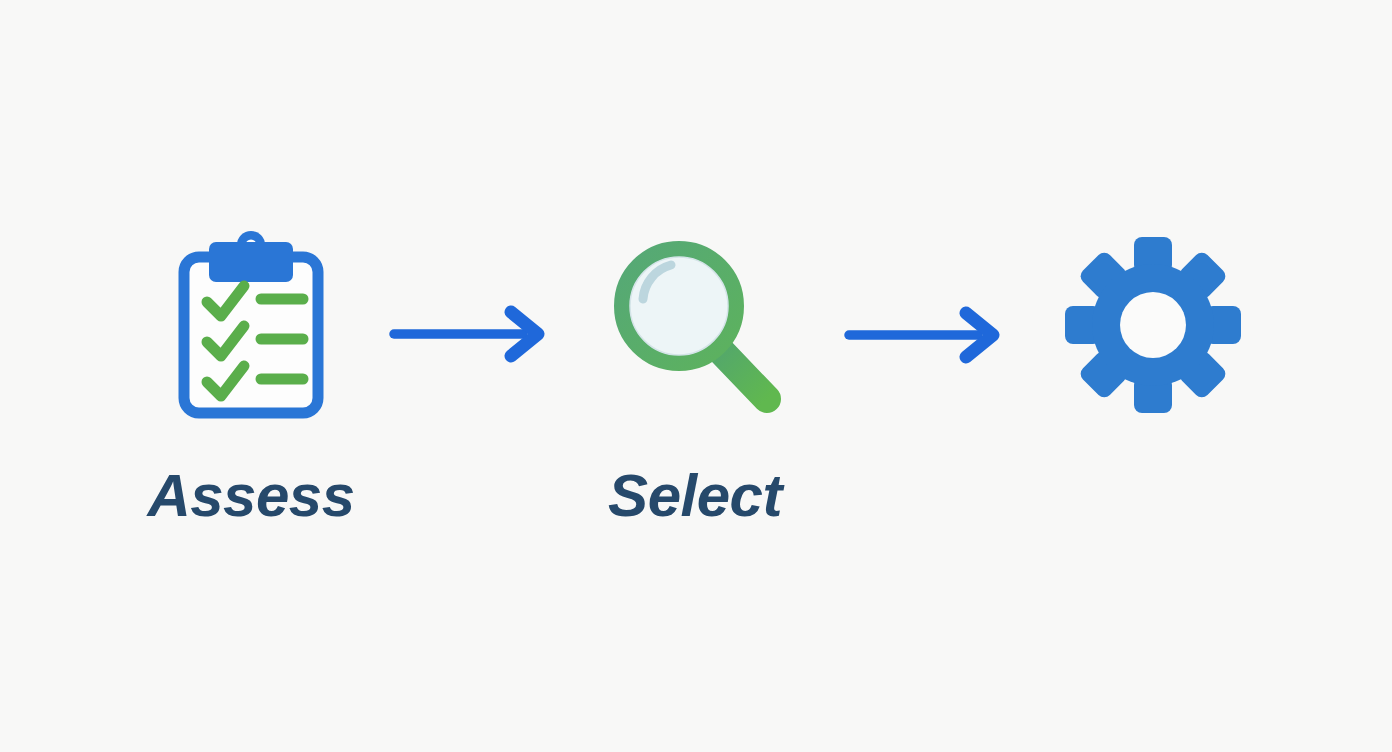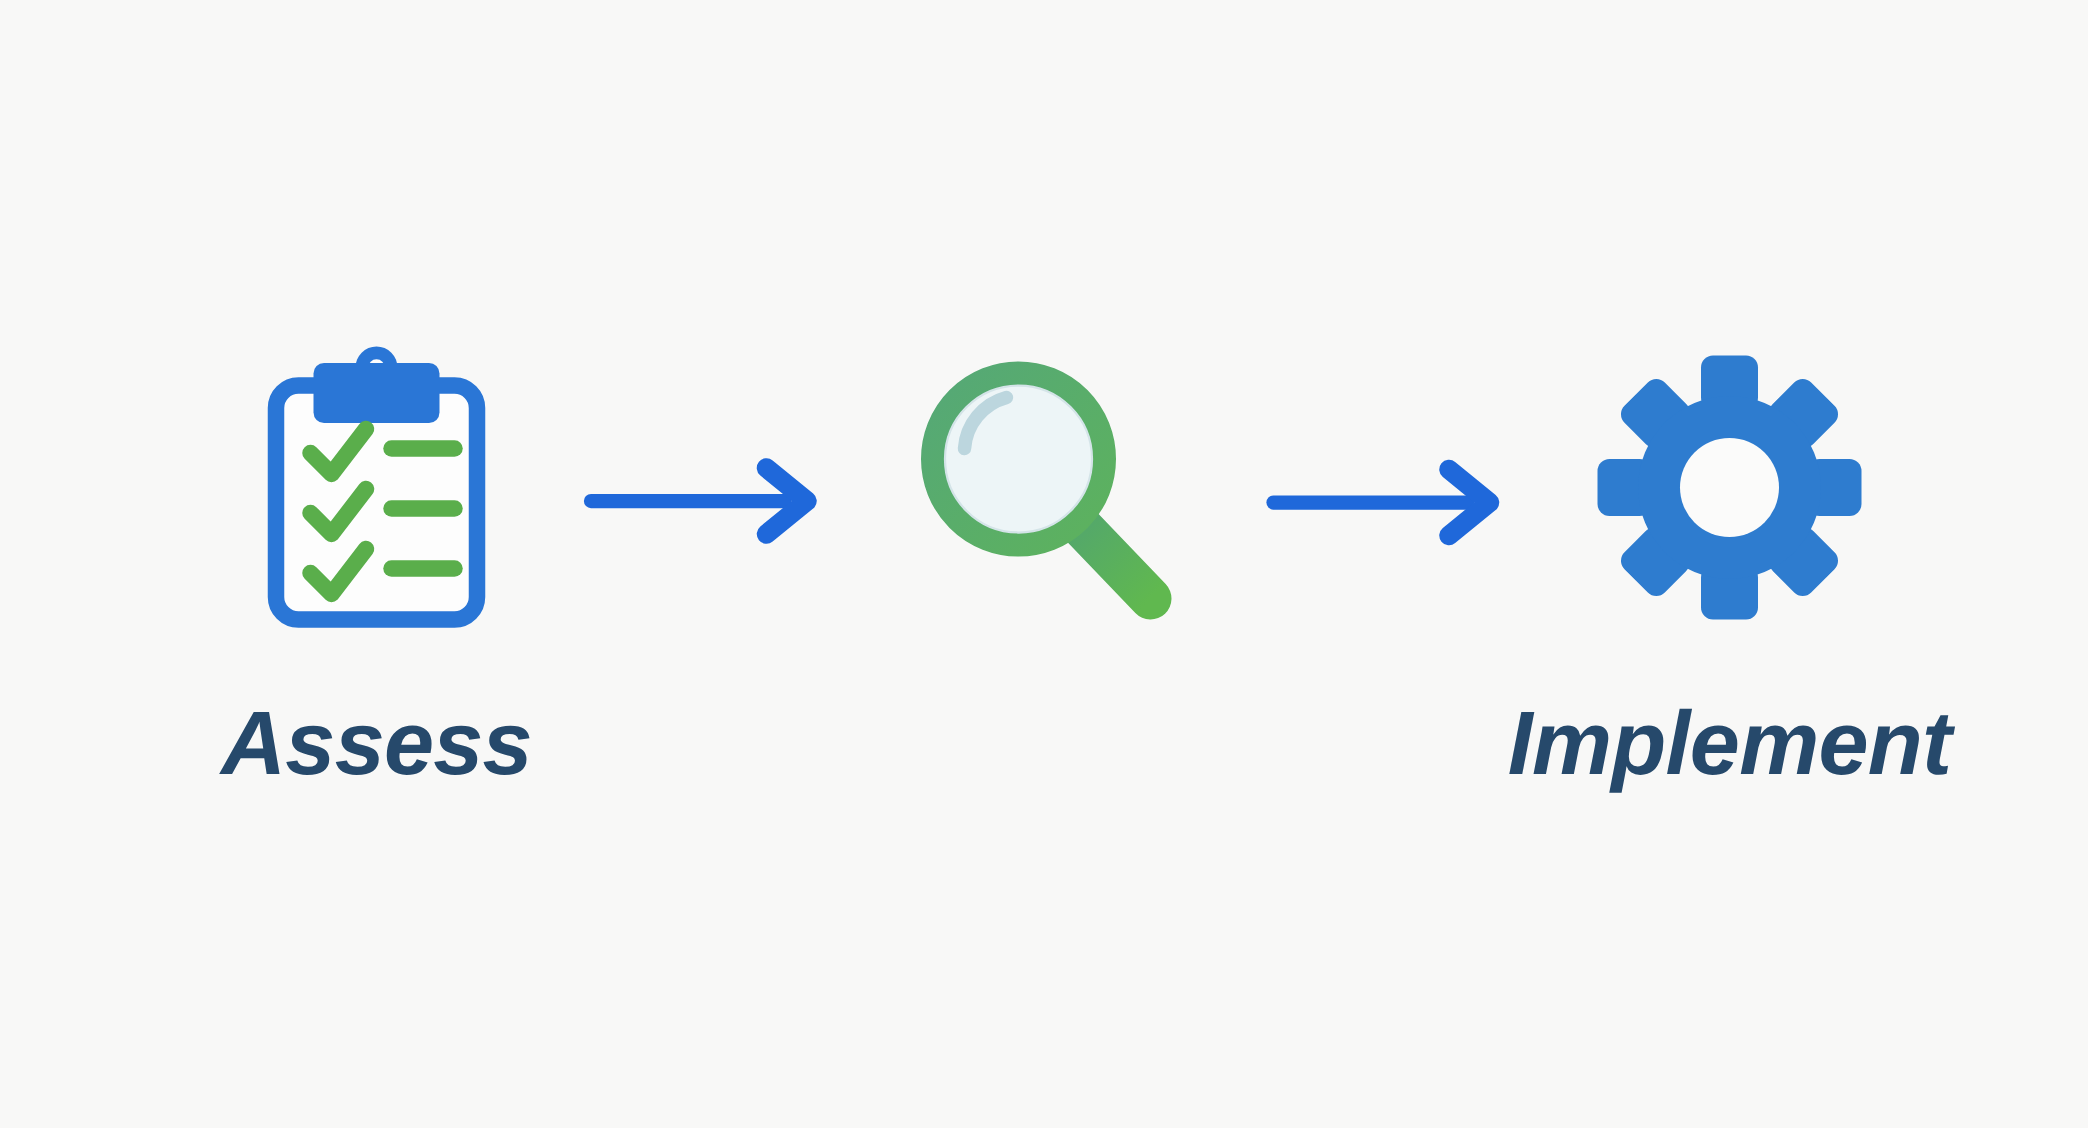--- a/index.html
+++ b/index.html
@@ -100,20 +100,21 @@
         </defs>
 
         <line x1="116" y1="116" x2="162" y2="164" stroke="url(#handleGrad)" stroke-width="28" stroke-linecap="round"></line>
 
         <circle cx="74" cy="71" r="57" fill="#edf5f7" stroke="url(#ringGrad)" stroke-width="16"></circle>
         <circle cx="74" cy="71" r="49" fill="none" stroke="#d4e4e8" stroke-width="1.5"></circle>
 
         <path d="M38 64 A 38 38 0 0 1 66 30" fill="none" stroke="#bcd6de" stroke-width="9" stroke-linecap="round"></path>
       </svg>
     </div>
+    <div class="step-label">Select</div>
   </div>
 
   <svg class="flow-arrow" id="arrow-2" viewBox="0 0 160 64">
     <line x1="7" y1="32" x2="136" y2="32" stroke="#1f68da" stroke-width="9.5" stroke-linecap="round"></line>
     <path d="M124 10 L151 32 L124 54" fill="none" stroke="#1f68da" stroke-width="13" stroke-linecap="round" stroke-linejoin="round"></path>
   </svg>
 
   <div class="step" id="step-implement">
     <div class="icon-box">
       <svg width="180" height="180" viewBox="0 0 180 180">
@@ -124,16 +125,15 @@
           <rect x="71" y="2" width="38" height="36" rx="8" transform="rotate(135 90 90)"></rect>
           <rect x="71" y="2" width="38" height="36" rx="8" transform="rotate(180 90 90)"></rect>
           <rect x="71" y="2" width="38" height="36" rx="8" transform="rotate(225 90 90)"></rect>
           <rect x="71" y="2" width="38" height="36" rx="8" transform="rotate(270 90 90)"></rect>
           <rect x="71" y="2" width="38" height="36" rx="8" transform="rotate(315 90 90)"></rect>
           <circle cx="90" cy="90" r="61"></circle>
         </g>
         <circle cx="90" cy="90" r="33" fill="#fbfbfa"></circle>
       </svg>
     </div>
-    <div class="step-label">Implement</div>
   </div>
 
 </div>
 
 </body></html>

